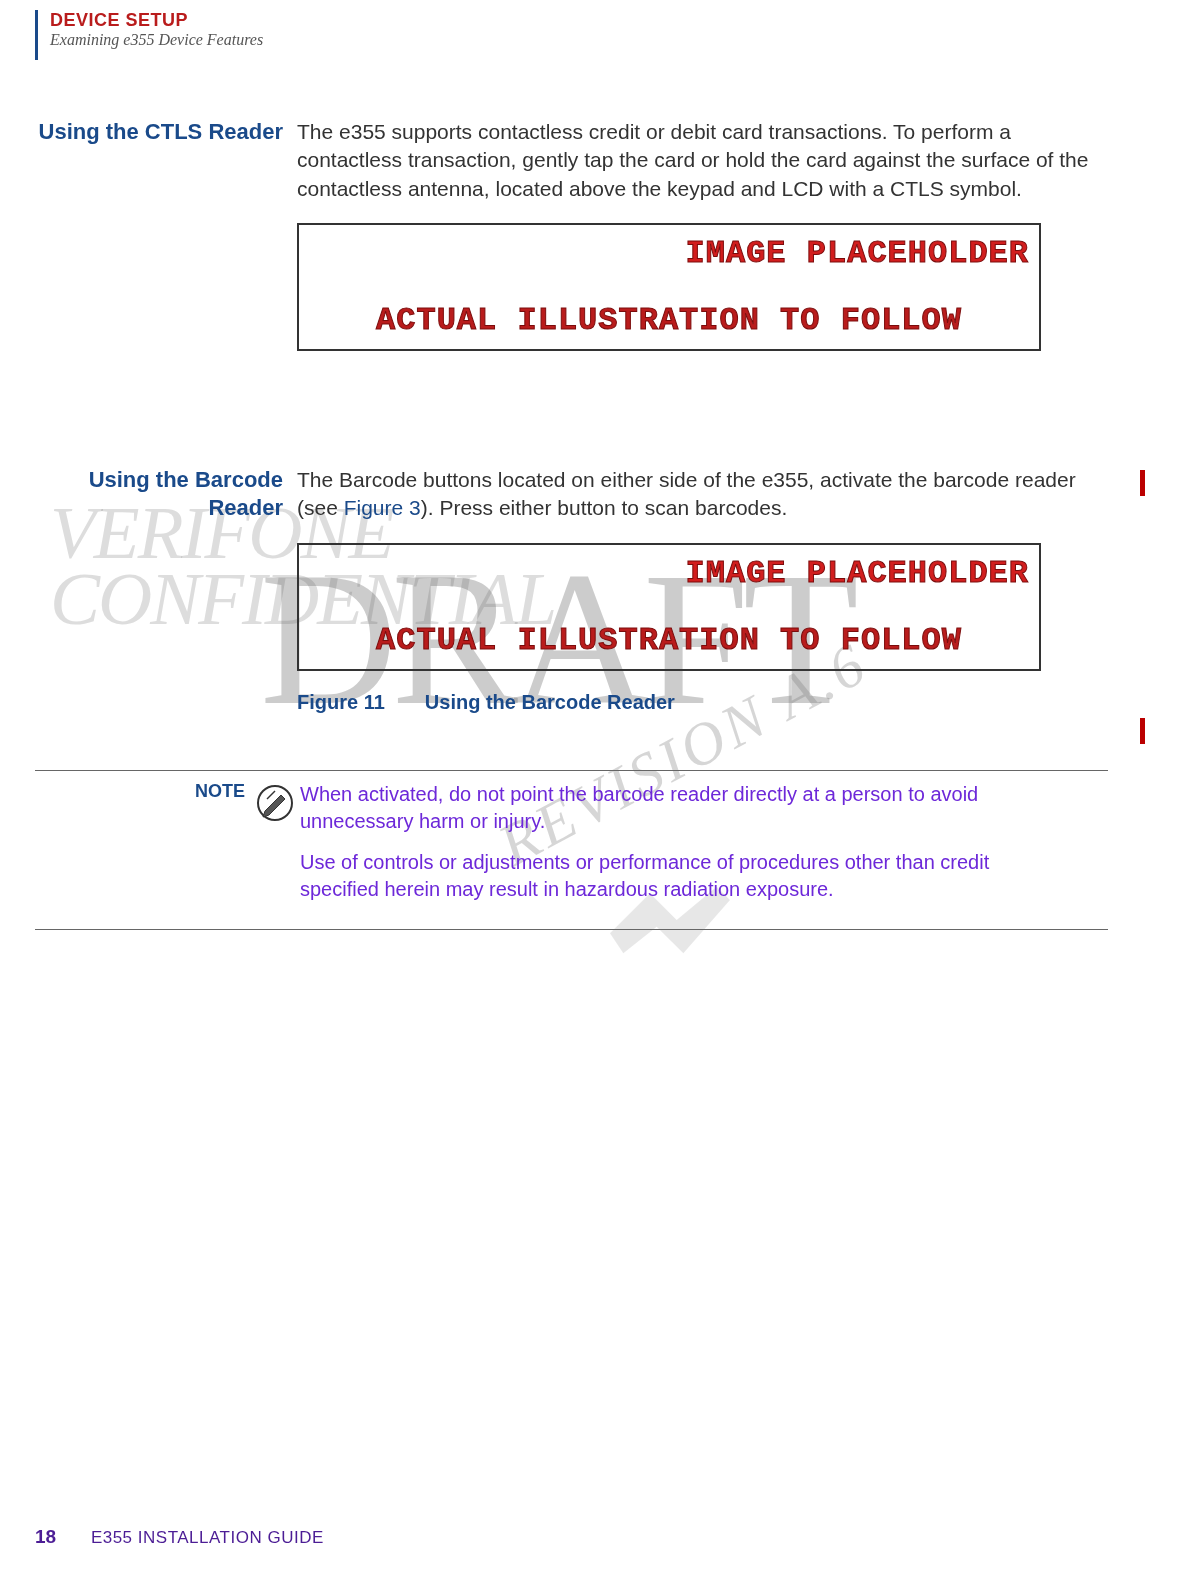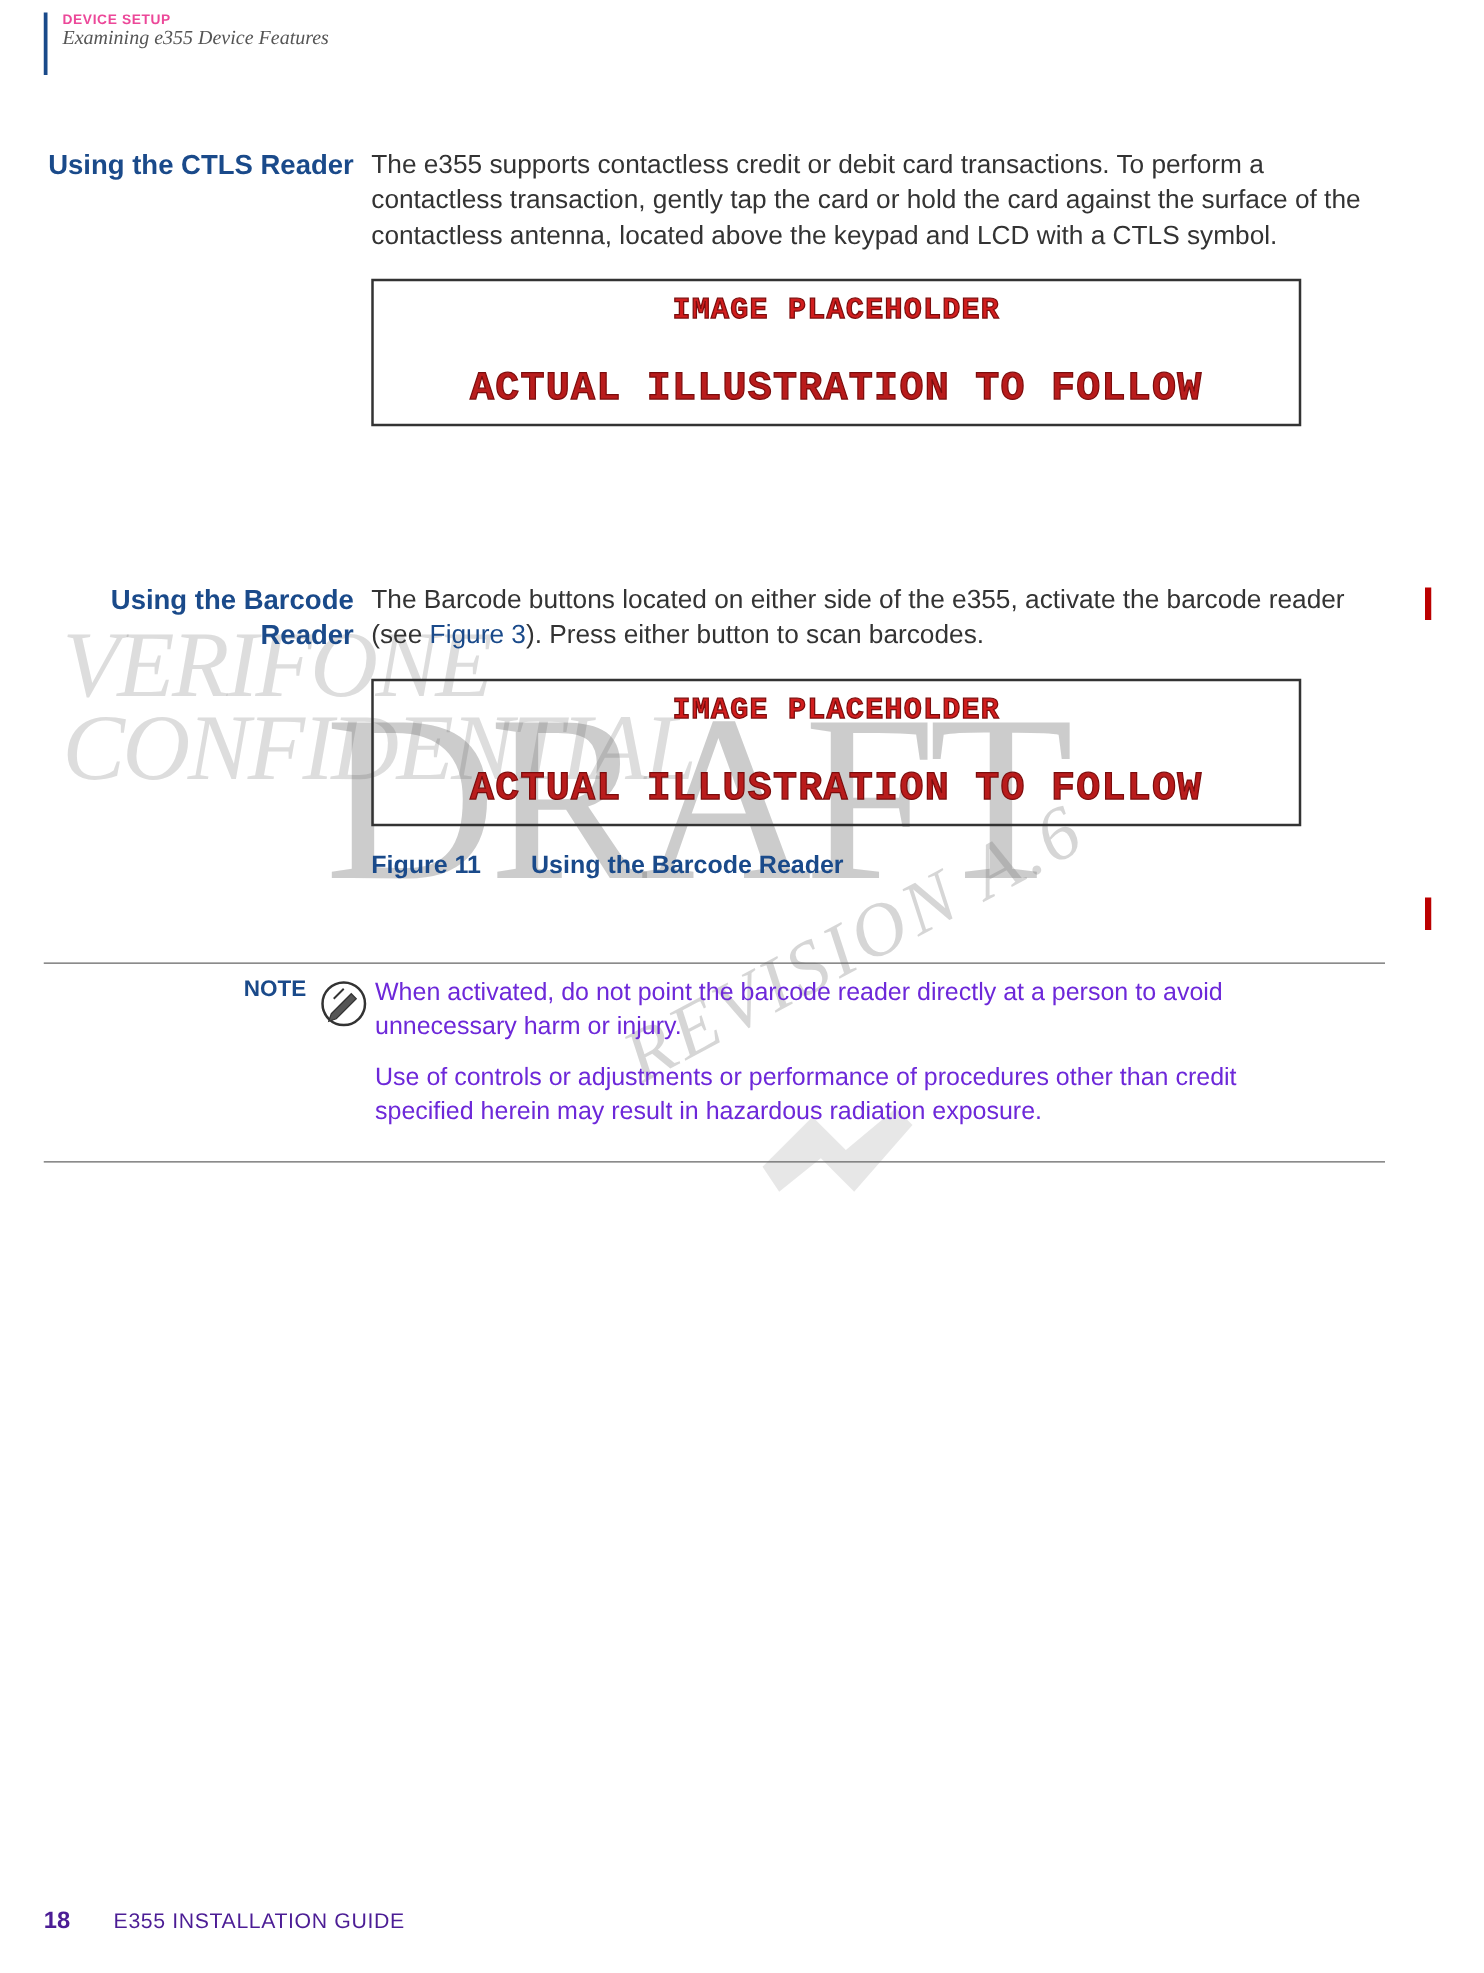--- a/index.html
+++ b/index.html
@@ -24,22 +24,22 @@
     width: 3px;
     height: 50px;
     background: #1a4a8a;
   }
   .header {
     position: absolute;
     left: 50px;
     top: 10px;
   }
   .header .chapter {
-    color: #ec4899;
-    font-size: 11px;
+    color: #b91c1c;
+    font-size: 18px;
     font-variant: small-caps;
     font-weight: bold;
     letter-spacing: 0.5px;
   }
   .header .subtitle {
     color: #555;
     font-size: 16px;
     font-style: italic;
     font-family: Georgia, 'Times New Roman', serif;
   }
@@ -72,26 +72,27 @@
   .placeholder-box {
     border: 2px solid #333;
     margin-left: 262px;
     margin-top: 20px;
     width: 720px;
     padding: 10px 10px 10px 10px;
     text-align: center;
   }
   .ph-line1 {
     font-family: "Courier New", monospace;
-    font-size: 24px;
+    font-size: 32px;
     font-weight: bold;
     color: #d21e1e;
     -webkit-text-stroke: 1px #7a0c0c;
     letter-spacing: 1px;
     margin: 0 0 30px 0;
+    text-align: right;
   }
   .ph-line2 {
     font-family: "Courier New", monospace;
     font-size: 32px;
     font-weight: bold;
     color: #b91c1c;
     -webkit-text-stroke: 1px #7a0c0c;
     letter-spacing: 1px;
     margin: 0 0 0 0;
   }

